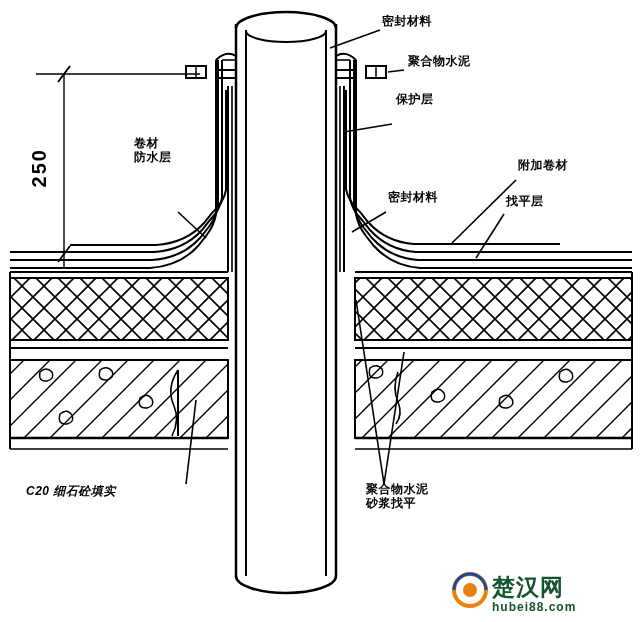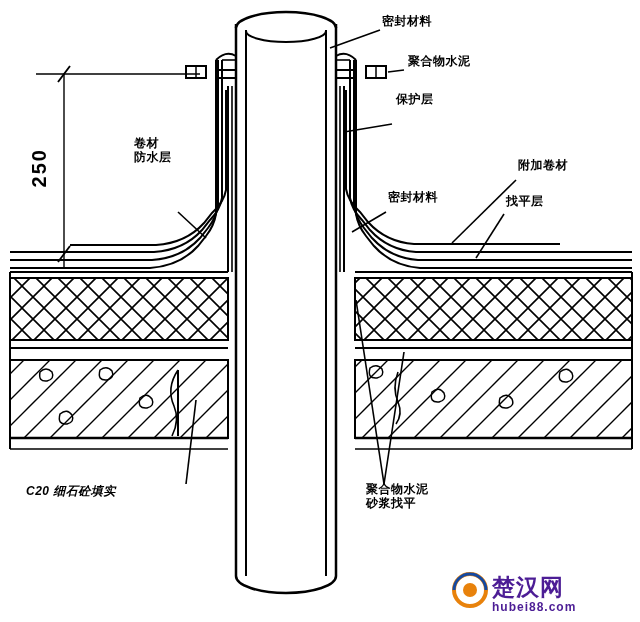--- a/index.html
+++ b/index.html
@@ -47,21 +47,21 @@
   #watermark {
     position: absolute;
     right: 6px;
     bottom: 2px;
     width: 186px;
     height: 50px;
   }
   .wm-text {
     position: absolute;
     font-family: "Liberation Sans", sans-serif;
-    color: #4c1d95;
+    color: #14532d;
     font-weight: bold;
   }
 </style>
 </head>
 <body>
 
 <div id="stage">
 
   <svg width="640" height="622" viewBox="0 0 640 622" style="position:absolute;left:0;top:0;">
     <defs>

